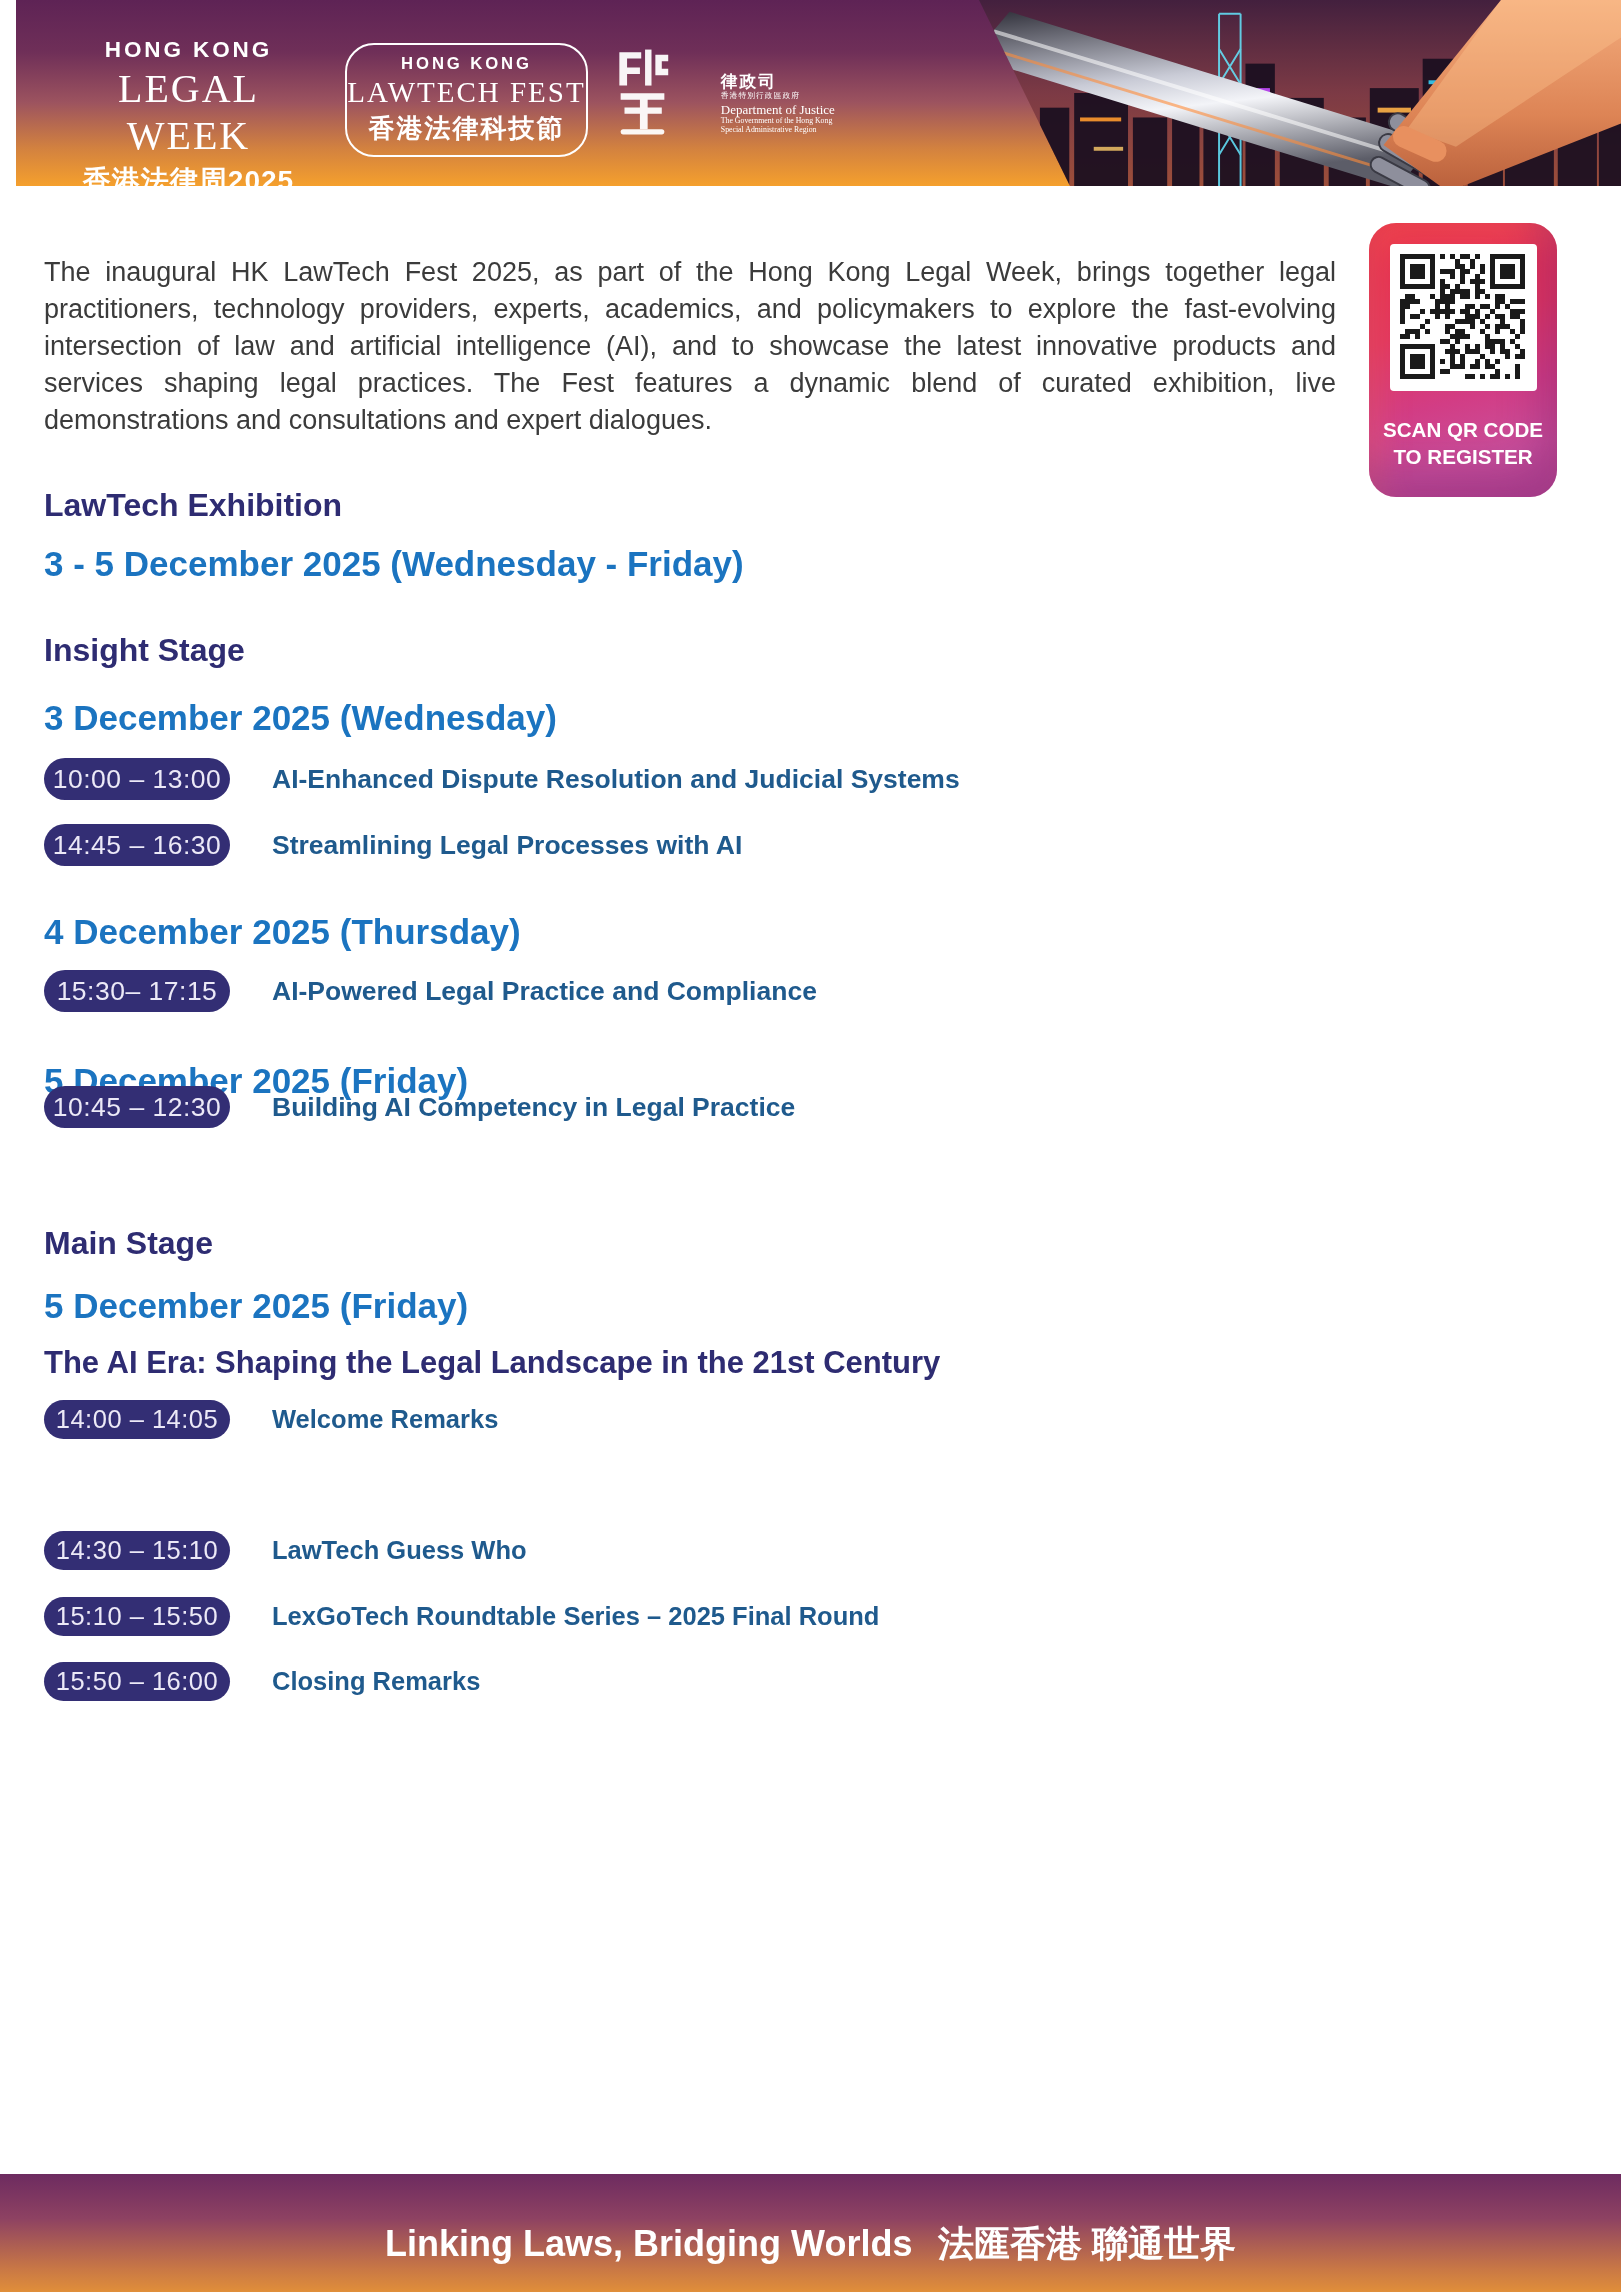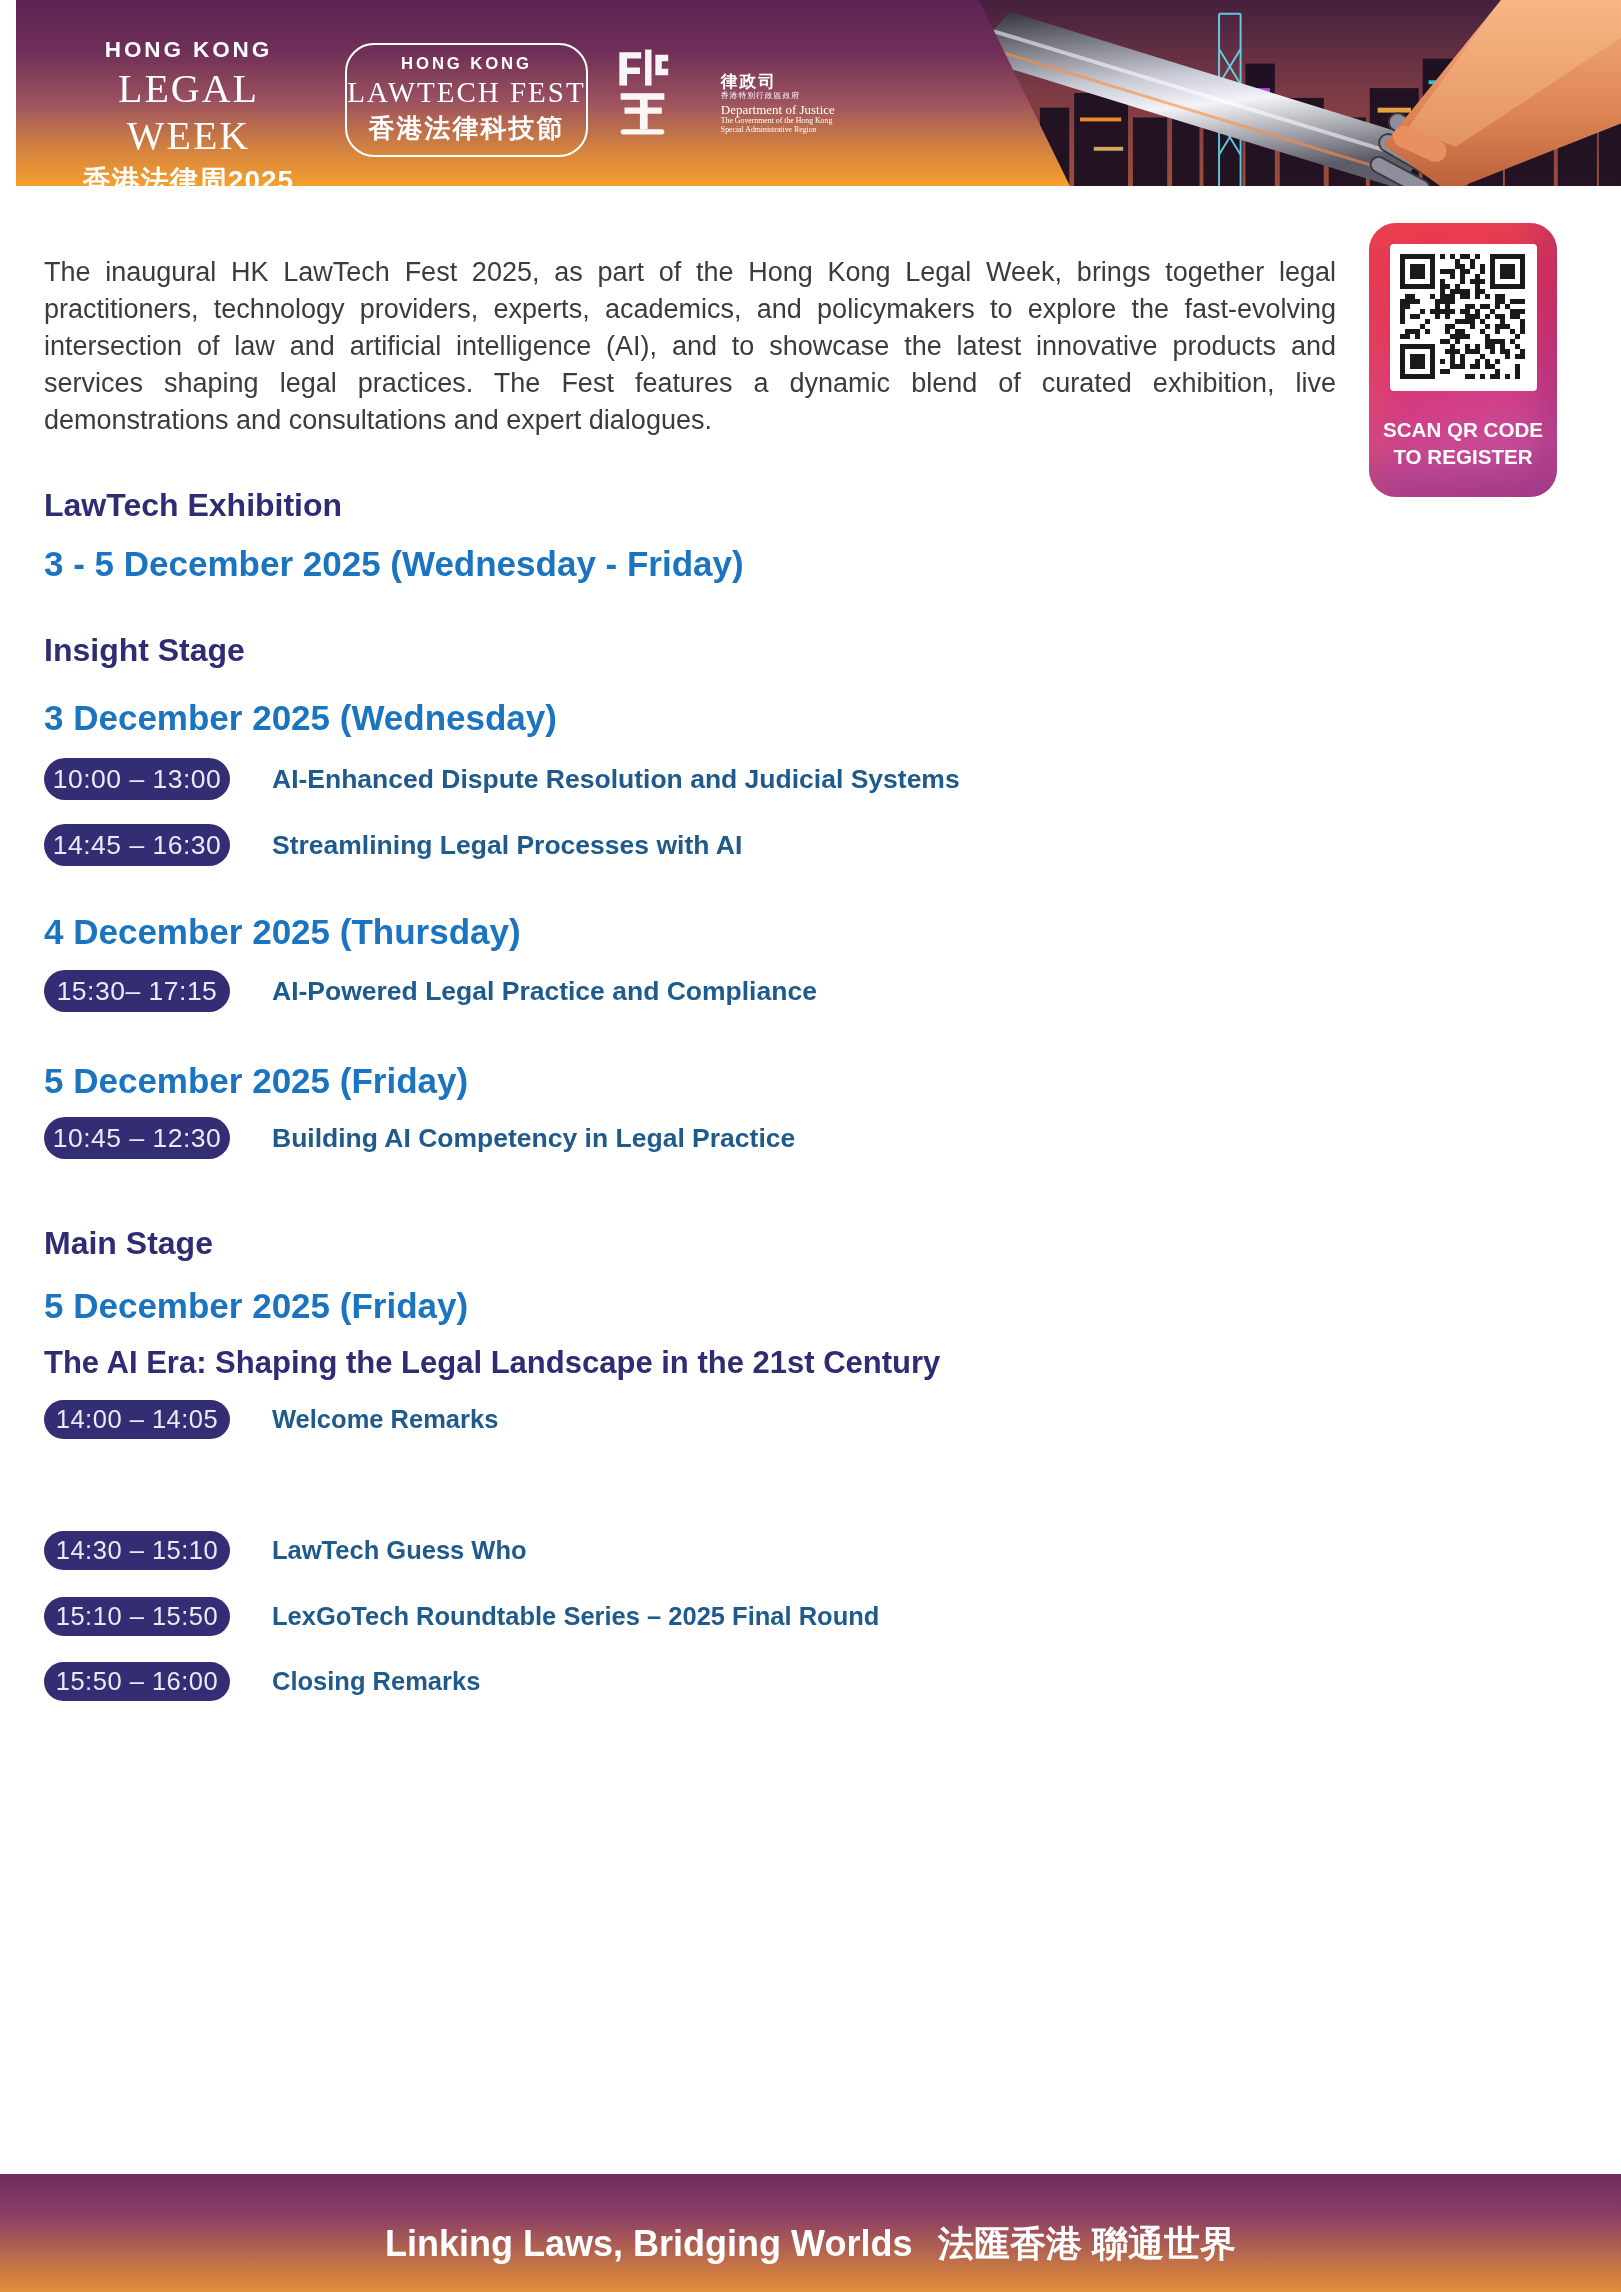--- a/index.html
+++ b/index.html
@@ -399,21 +399,21 @@
     <span class="sess">Streamlining Legal Processes with AI</span>
   </div>
 
   <div class="h-date" style="top:912px">4 December 2025 (Thursday)</div>
   <div class="row" style="top:970px">
     <span class="pill">15:30– 17:15</span>
     <span class="sess">AI-Powered Legal Practice and Compliance</span>
   </div>
 
   <div class="h-date" style="top:1061px">5 December 2025 (Friday)</div>
-  <div class="row" style="top:1117px">
+  <div class="row" style="top:1086px">
     <span class="pill">10:45 – 12:30</span>
     <span class="sess">Building AI Competency in Legal Practice</span>
   </div>
 
   <div class="h-section" style="top:1225px">Main Stage</div>
   <div class="h-date" style="top:1286px">5 December 2025 (Friday)</div>
   <div class="h-event" style="top:1345px">The AI Era: Shaping the Legal Landscape in the 21st Century</div>
 
   <div class="row small" style="top:1400px">
     <span class="pill">14:00 – 14:05</span>

